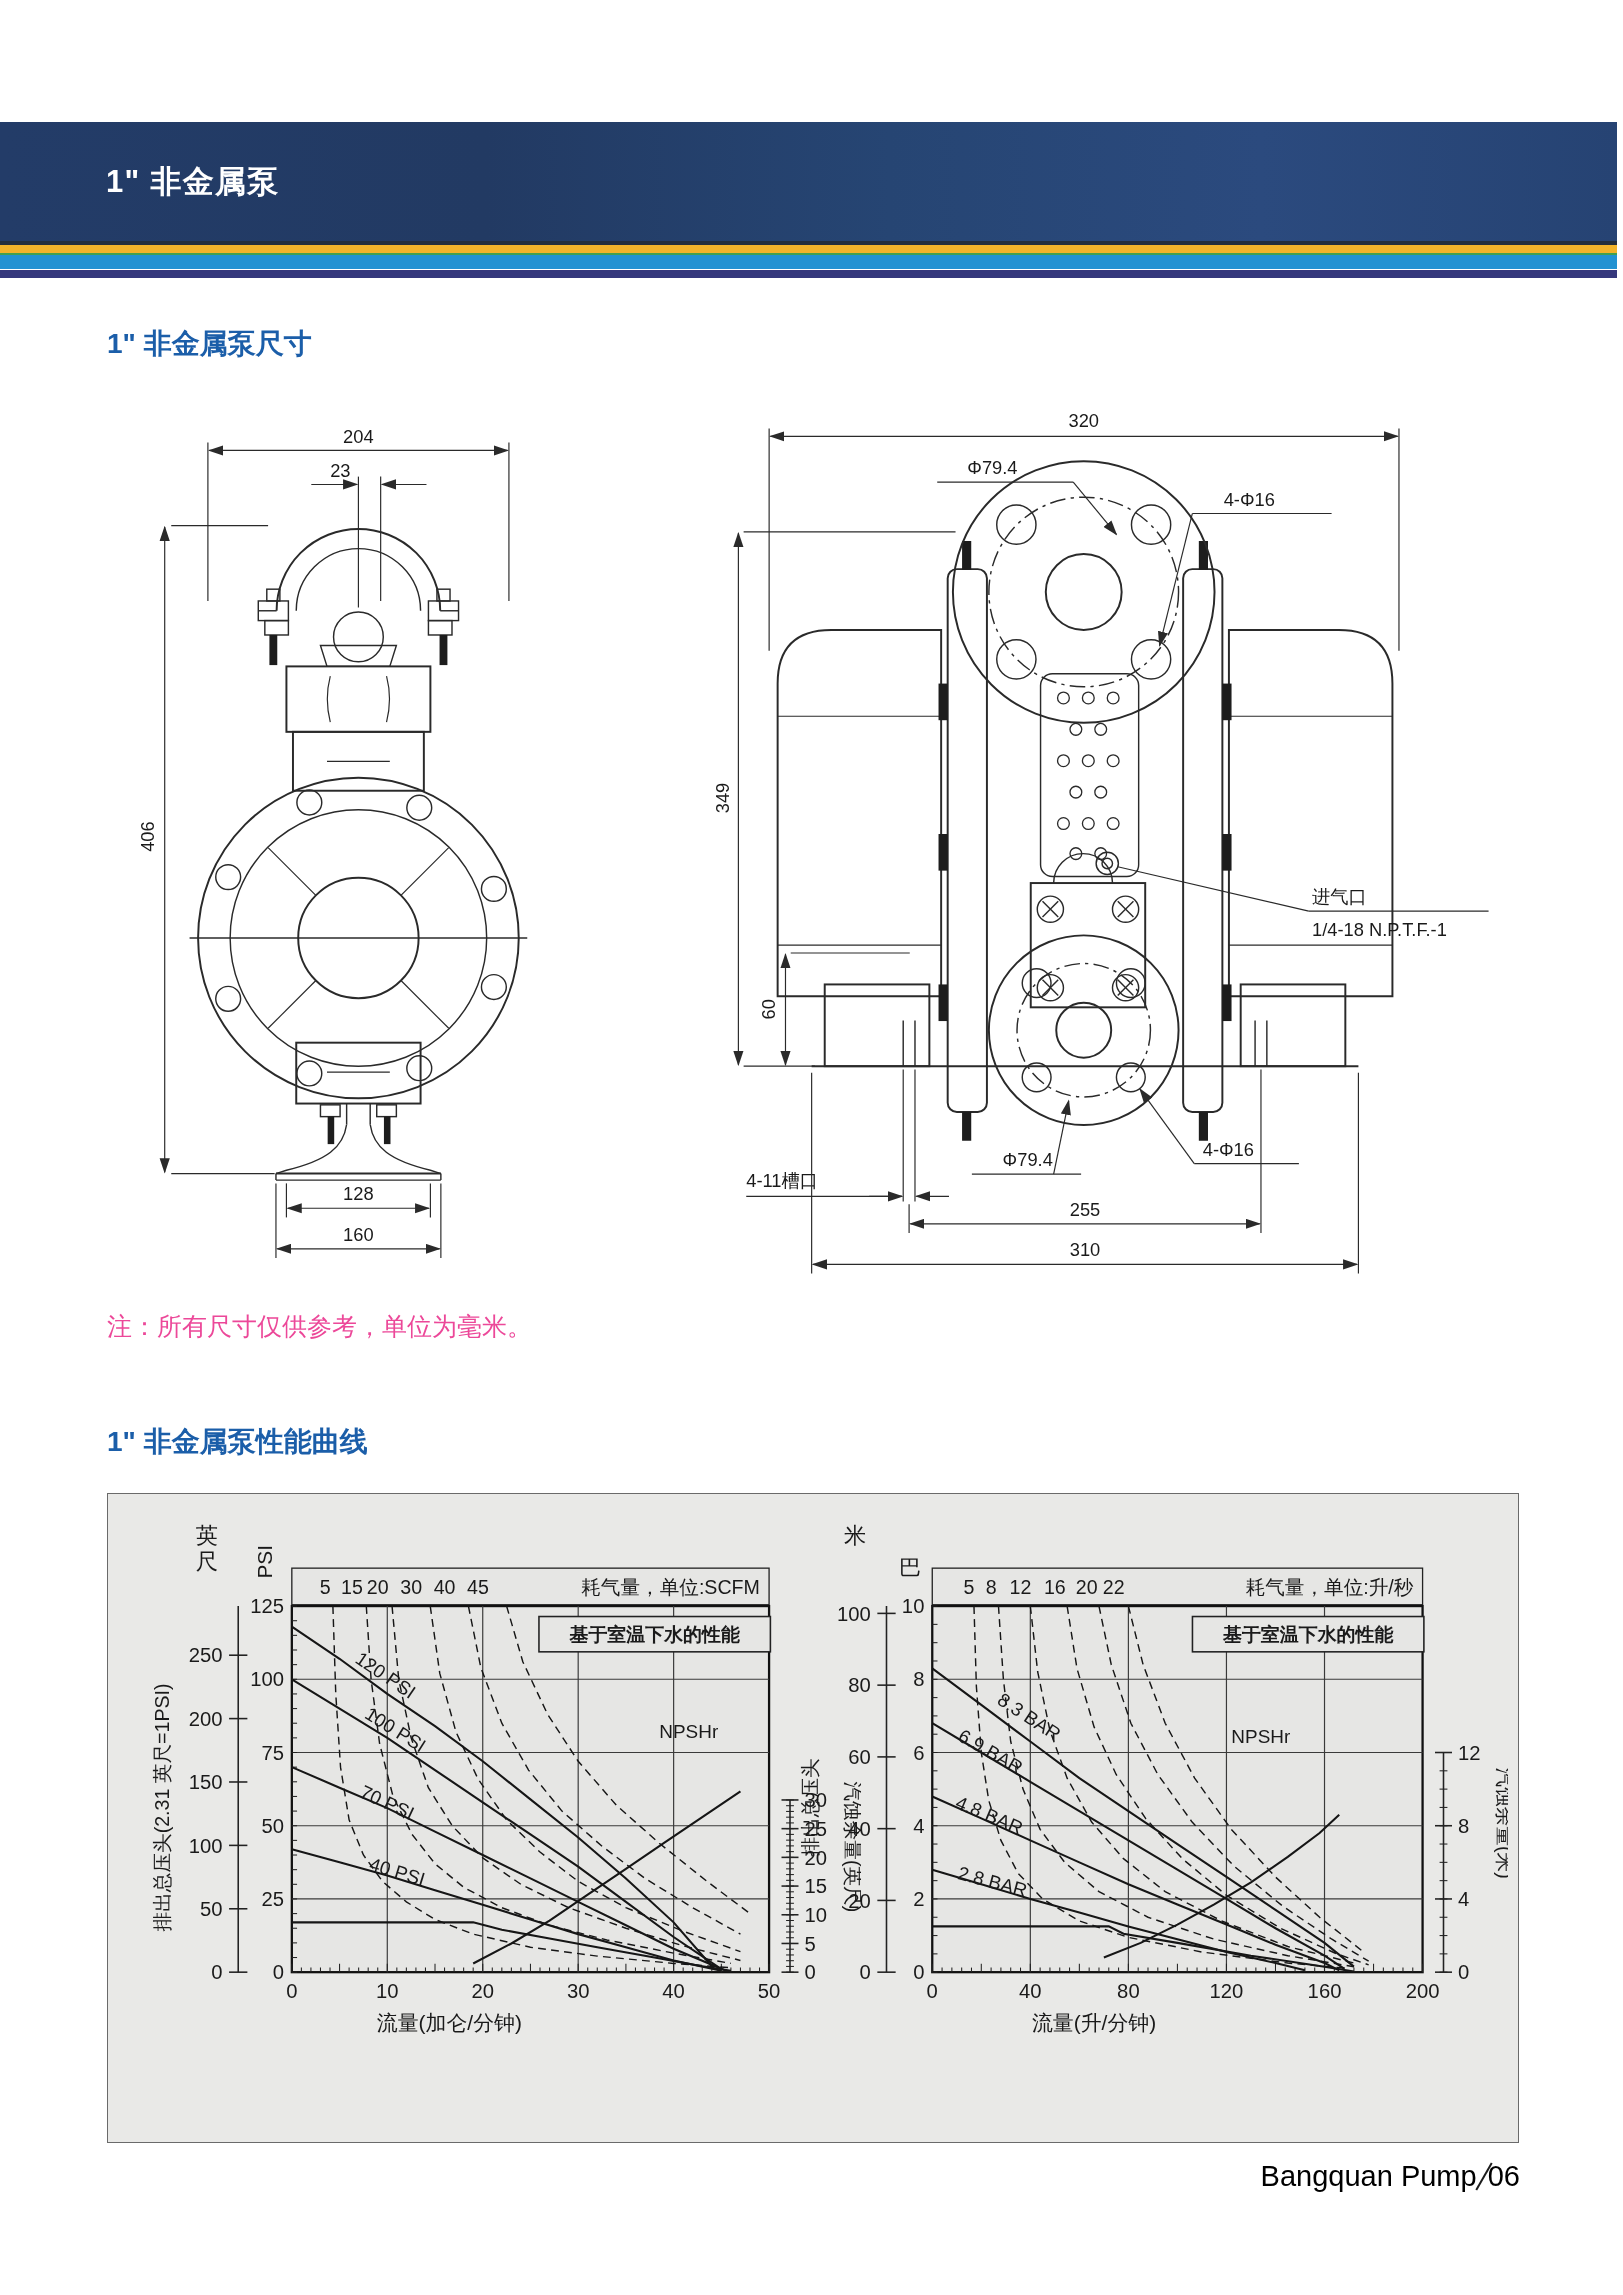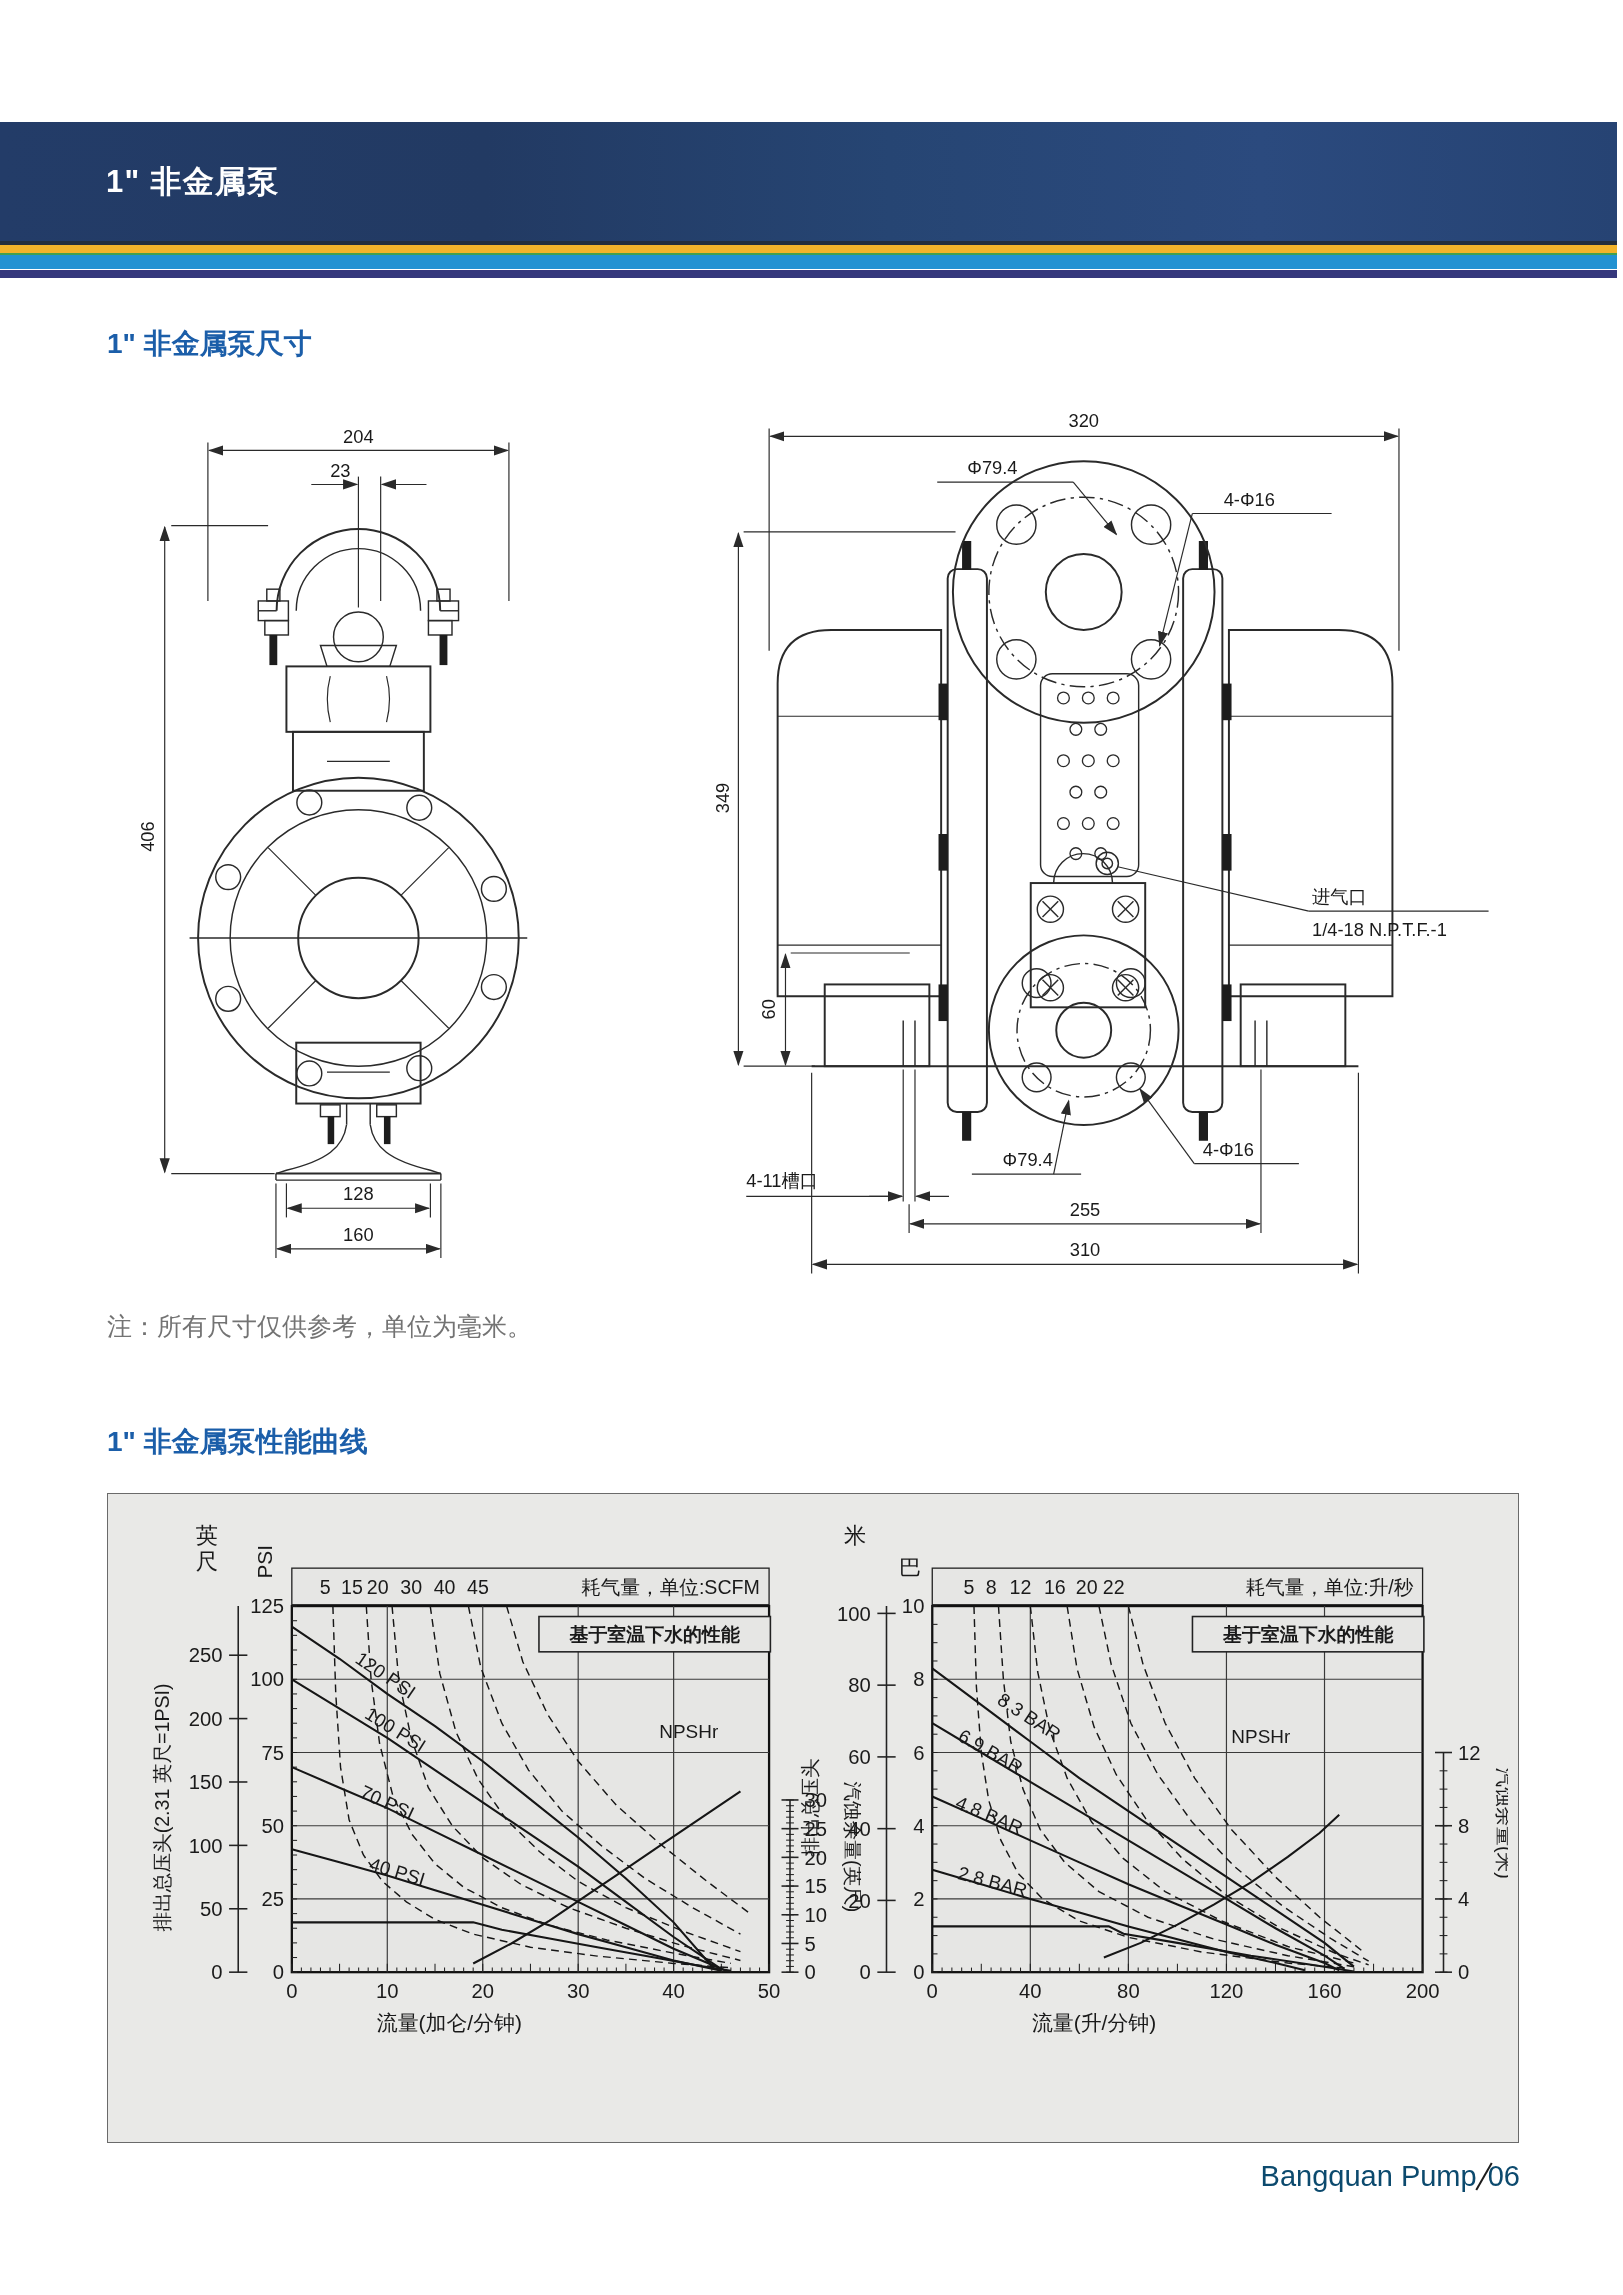--- a/index.html
+++ b/index.html
@@ -16,30 +16,30 @@
         color:#ffffff;font-size:31px;font-weight:bold;letter-spacing:1.3px;}
   .stripe{position:absolute;left:0;width:1617px;}
   .s1{top:241px;height:3.9px;background:var(--darkline);}
   .s2{top:245px;height:7.9px;background:var(--gold);}
   .s3{top:253px;height:2.6px;background:var(--green);}
   .s4{top:255px;height:14.4px;background:var(--lblue);}
   .s5{top:270px;height:7.9px;background:var(--indigo);}
   .sec-title{position:absolute;left:107px;font-size:28px;font-weight:bold;color:var(--title-blue);}
   #sec1{top:325px;}
   #sec2{top:1423px;}
-  .note{position:absolute;left:107px;top:1310px;font-size:25px;color:#737373;}
+  .note{position:absolute;left:107px;top:1310px;font-size:25px;color:#ec4899;}
   .drawing{position:absolute;}
   #front-view{left:111px;top:385px;width:432px;height:890px;}
   #side-view{left:707px;top:376px;width:811px;height:916px;}
   .panel{position:absolute;left:107px;top:1493px;width:1410px;height:648px;
          background:var(--panel);border:1.3px solid #6a6a6a;}
   .chart-svg{position:absolute;top:14.4px;}
   #chartL{left:19.6px;}
   #chartR{left:680px;}
-  .footer{position:absolute;right:103px;top:2160px;font-size:29px;color:#0c4a6e;
+  .footer{position:absolute;right:103px;top:2160px;font-size:29px;color:#000000;
           display:flex;align-items:center;}
   .footer .slash{display:inline-block;width:2px;height:31px;background:#1c1c1c;
           transform:rotate(30deg);margin:0 2.6px 0 6.5px;}
   svg text{font-family:"Liberation Sans", sans-serif;fill:#1a1a1a;}
   svg .dimtxt{font-size:28px;}
   svg .thick{stroke:#2a2a2a;stroke-width:3;fill:none;}
   svg .med{stroke:#2a2a2a;stroke-width:2.2;fill:none;}
   svg .thin{stroke:#2a2a2a;stroke-width:1.8;fill:none;}
   svg .dim{stroke:#2a2a2a;stroke-width:1.8;fill:none;}
   svg .fillk{fill:#1d1d1d;stroke:none;}

